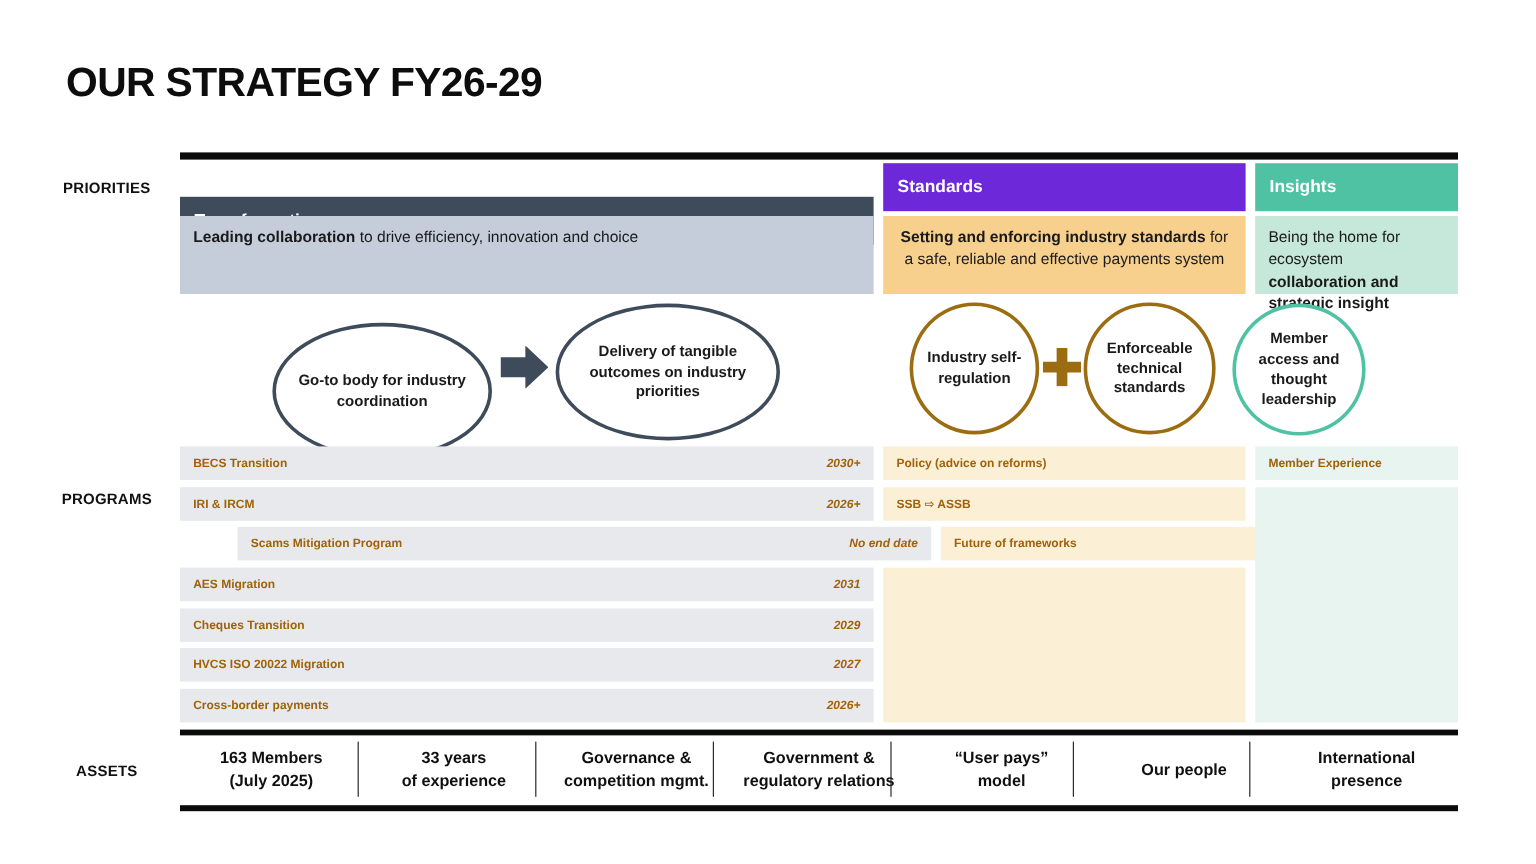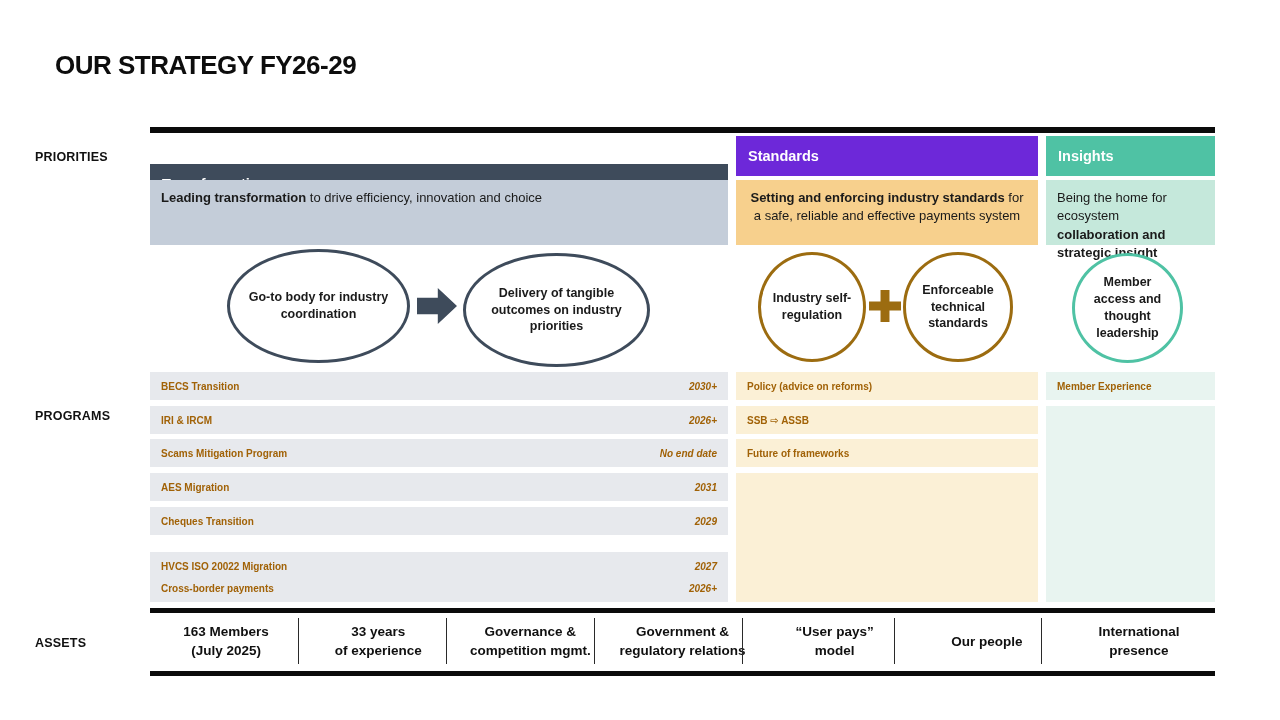--- a/index.html
+++ b/index.html
@@ -1,28 +1,28 @@
 <!DOCTYPE html>
 <html><head>
 <meta charset="utf-8">
 <style>
   * { margin:0; padding:0; box-sizing:border-box; }
   html,body { width:1280px; height:720px; background:#ffffff; overflow:hidden; }
   body { font-family:"Liberation Sans","DejaVu Sans",sans-serif; color:#161616; }
   .slide { position:relative; width:1280px; height:720px; background:#fff; }
 
-  .title { position:absolute; left:55px; top:50px; font-size:26px; font-weight:800;
+  .title { position:absolute; left:55px; top:50px; font-size:34px; font-weight:800;
            letter-spacing:-0.5px; color:#0d0d0d; white-space:nowrap; }
 
   .bar { position:absolute; left:150px; width:1065px; background:#0b0b0b; }
   .bar.top { top:127px; height:6px; }
   .bar.mid { top:608px; height:5px; }
   .bar.bot { top:671px; height:5px; }
 
-  .rowlabel { position:absolute; left:35px; width:108px; text-align:left;
+  .rowlabel { position:absolute; left:35px; width:108px; text-align:center;
               font-size:12.5px; font-weight:bold; color:#111; letter-spacing:0.2px; }
   .rowlabel.priorities { top:150px; }
   .rowlabel.programs   { top:380px;margin-top:29px; }
   .rowlabel.assets     { top:636px; }
 
   .hdr { position:absolute; top:136px; height:40px; display:flex; align-items:center;
          padding-left:12px; color:#ffffff; font-weight:bold; font-size:14.5px; }
   .hdr.t { left:150px; width:578px; background:#3e4b5b;margin-top:28px; }
   .hdr.s { left:736px; width:302px; background:#6d28d9; }
   .hdr.i { left:1046px; width:169px; background:#4fc2a4; }
@@ -34,43 +34,43 @@
   .desc.i { left:1046px; width:169px; background:#c5e8db; }
   .desc b { font-weight:bold; }
 
   .oval { position:absolute; border-radius:50%; background:#fff;
           display:flex; align-items:center; justify-content:center; text-align:center;
           font-weight:bold; font-size:12.5px; line-height:1.35; color:#1a1a1a; }
   .oval.slate { border:3px solid #3e4b5b; }
   .oval.brown { border:3px solid #9c6c10; }
   .oval.teal  { border:3px solid #4fc2a4; }
   .oval .txt { padding:4px 18px; }
-  .oval.e1 { left:227px; top:249px; width:183px; height:114px;justify-content:flex-end; }
+  .oval.e1 { left:227px; top:269px; width:183px; height:114px;justify-content:flex-end; }
   .oval.e2 { left:463px; top:253px; width:187px; height:114px; }
   .oval.c1 { left:758px; top:252px; width:108px; height:110px; }
   .oval.c2 { left:903px; top:252px; width:110px; height:110px; }
-  .oval.c3 { left:1072px; top:253px; width:111px; height:110px;text-align:center; }
+  .oval.c3 { left:1027px; top:253px; width:111px; height:110px;text-align:center; }
   .oval.c1 .txt, .oval.c2 .txt, .oval.c3 .txt { padding:4px 10px; }
 
   .block-arrow { position:absolute; left:417px; top:288px; width:40px; height:36px;
      background:#3e4b5b;
      clip-path:polygon(0 27%, 52% 27%, 52% 0, 100% 50%, 52% 100%, 52% 73%, 0 73%); }
   .plus-sign { position:absolute; left:869px; top:290px; width:32px; height:32px;
      background:#9c6c10;
      clip-path:polygon(36% 0,64% 0,64% 36%,100% 36%,100% 64%,64% 64%,64% 100%,36% 100%,36% 64%,0 64%,0 36%,36% 36%); }
 
   .prow { position:absolute; height:28px; display:flex; align-items:center;
           justify-content:space-between; padding:0 11px; font-size:10px;
           font-weight:bold; color:#a16207; }
   .prow.t { left:150px; width:578px; background:#e7e9ed; }
   .prow.s { left:736px; width:302px; background:#fbf0d6; }
   .prow.i { left:1046px; width:169px; background:#e8f4f0; }
   .prow .end { font-style:italic; font-weight:bold; white-space:nowrap; }
-  .r0 { top:372px; } .r1 { top:406px; } .r2 { top:439px; } .r3 { top:473px; }
-  .r4 { top:507px; } .r5 { top:552px; } .r6 { top:574px; }
+  .r0 { top:372px; } .r1 { top:406px; } .r2 { top:439px;margin-left:48px; } .r3 { top:473px; }
+  .r4 { top:507px; } .r5 { top:540px; } .r6 { top:574px; }
   .fill-block { position:absolute; }
   .fill-block.s { left:736px; width:302px; top:473px; height:129px; background:#fbf0d6; }
   .fill-block.i { left:1046px; width:169px; top:406px; height:196px; background:#e8f4f0; }
 
   .assets-strip { position:absolute; left:150px; top:613px; width:1065px; height:58px;
                   display:flex; background:#ffffff; }
   .acell { flex:1 1 0; display:flex; flex-direction:column; align-items:center;
            justify-content:center; text-align:center; font-size:13.5px;
            font-weight:bold; line-height:1.4; color:#101010; padding:2px 4px; }
   .adiv { position:absolute; top:618px; width:1px; height:46px; background:#2a2a2a; }
@@ -88,21 +88,21 @@
 
   <div class="rowlabel priorities">PRIORITIES</div>
   <div class="rowlabel programs">PROGRAMS</div>
   <div class="rowlabel assets">ASSETS</div>
 
   <div class="hdr t">Transformation</div>
   <div class="hdr s">Standards</div>
   <div class="hdr i">Insights</div>
 
   <div class="desc t">
-    <span><b>Leading transformation</b><span> to drive efficiency, innovation and choice</span></span>
+    <span><b>Leading collaboration</b><span> to drive efficiency, innovation and choice</span></span>
   </div>
   <div class="desc s">
     <span><b>Setting and enforcing industry standards</b><span> for a safe, reliable and effective payments system</span></span>
   </div>
   <div class="desc i">
     <span><span>Being the home for ecosystem </span><b>collaboration and strategic insight</b></span>
   </div>
 
   <div class="oval slate e1">
     <div class="txt">Go-to body for industry coordination</div>

